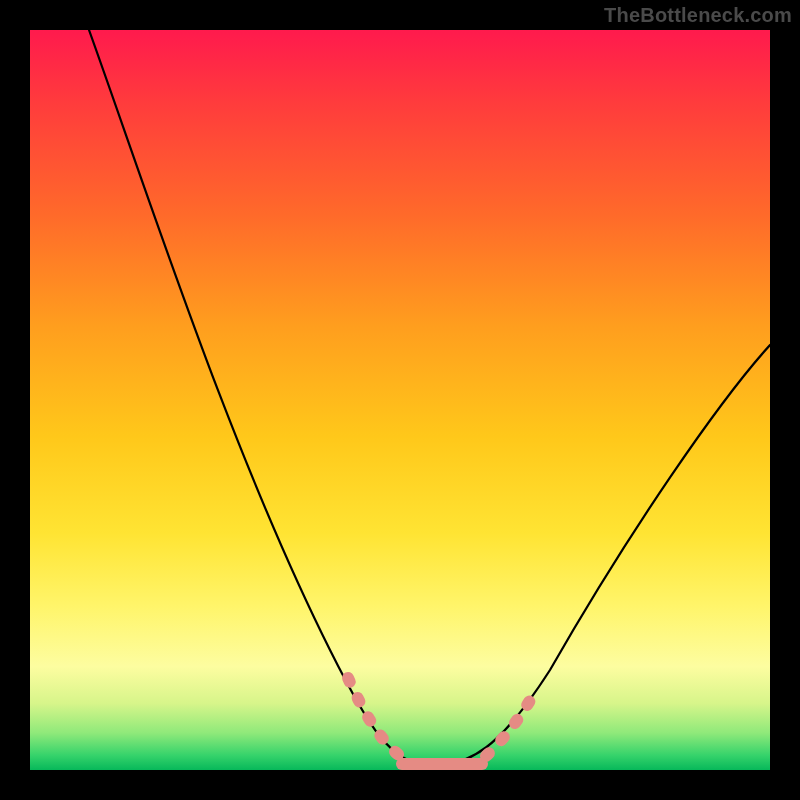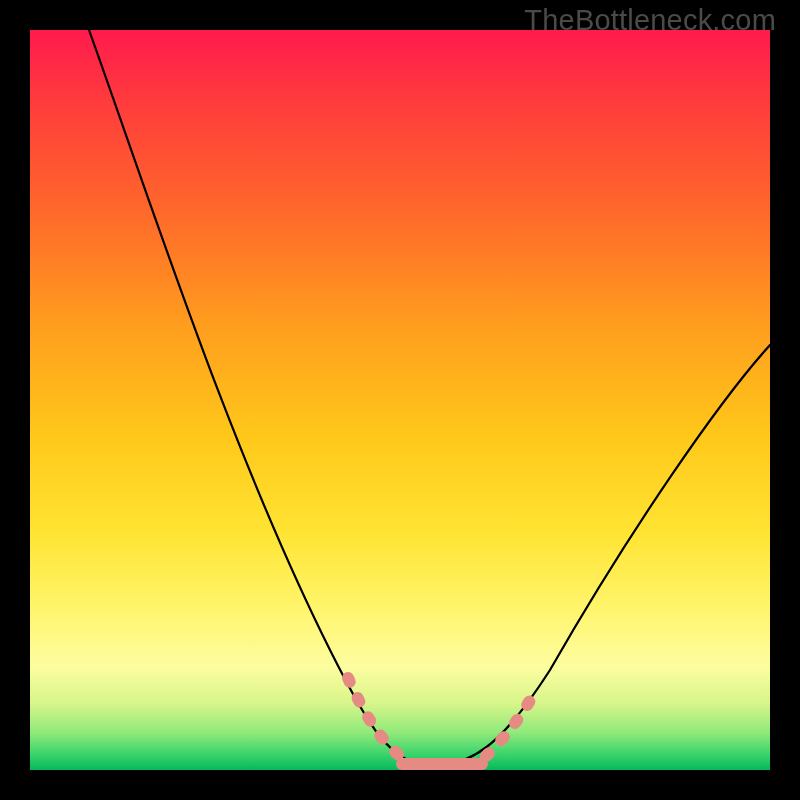--- a/index.html
+++ b/index.html
@@ -39,24 +39,24 @@
       #fdfda0 86%,
       #d7f58a 91%,
       #8fe97a 95%,
       #36d36b 98%,
       #07b85a 100%
     );
   }
   .watermark {
     position: absolute;
     top: 4px;
-    right: 24px;
+    right: 8px;
     color: #4a4a4a;
-    font-size: 29px;
-    font-weight: 400;
+    font-size: 20px;
+    font-weight: 700;
     letter-spacing: 0.2px;
     user-select: none;
   }
   svg.curve {
     position: absolute;
     left: 0; top: 0;
     width: 740px; height: 740px;
   }
   .curve path.line {
     fill: none;

